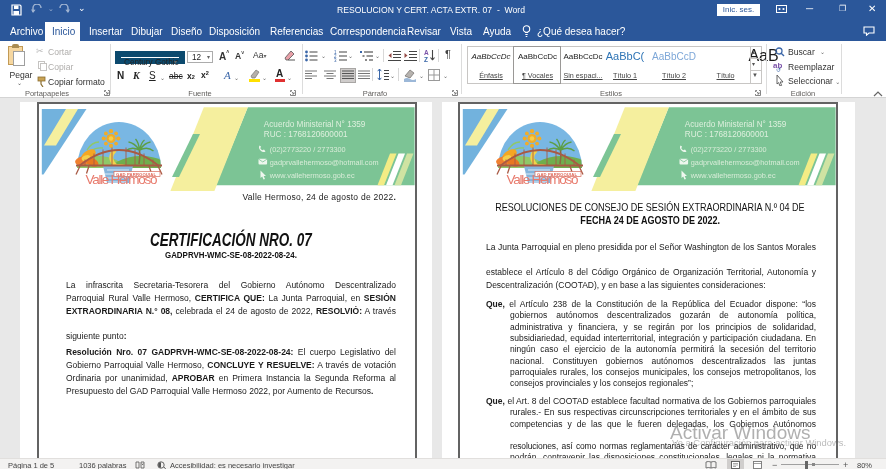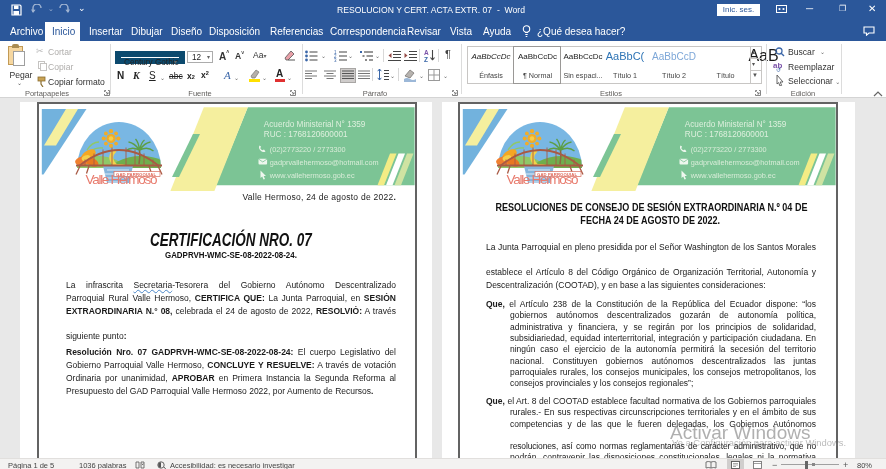--- a/index.html
+++ b/index.html
@@ -8,22 +8,22 @@
 .abs { position:absolute; }
 
 #titlebar { position:absolute; top:0; left:0; width:886px; height:21px; background:#2b579a; }
 #tabrow { position:absolute; top:21px; left:0; width:886px; height:20px; background:#2b579a; }
 .ttl { color:#fff; font-size:9px; }
 .tab { position:absolute; top:5px; color:#fff; font-size:10px; }
 #ribbon { position:absolute; top:41px; left:0; width:886px; height:57px; background:#fff; border-bottom:1px solid #d4d4d4; }
 .gdiv { position:absolute; top:3px; width:1px; height:50px; background:#dcdcdc; }
 .glabel { position:absolute; top:48px; font-size:7.5px; color:#605e5c; width:120px; text-align:center; }
 .sgs { font-size:8px; color:#1a1a1a; text-align:center; white-space:nowrap; overflow:hidden; }
-.sgl { font-size:7.2px; color:#444; text-align:center; white-space:nowrap; overflow:hidden; }
-.u { text-decoration:underline; text-decoration-style:wavy; text-decoration-color:#4a86c8; text-decoration-thickness:1px; text-underline-offset:1px; }
+.sgl { font-size:7.2px; color:#444; text-align:center; white-space:nowrap; overflow:hidden;text-decoration:underline; }
+.u { text-decoration-style:wavy; text-decoration-color:#4a86c8; text-decoration-thickness:1px; text-underline-offset:1px; }
 
 #docarea { position:absolute; top:98px; left:0; width:886px; height:360px; background:#e8e8e8; overflow:hidden; }
 .page { position:absolute; top:4px; height:200%; background:#fff; }
 .bbox { position:absolute; top:4px; border:2.2px solid #636363; height:600px; width:380px; }
 .line { position:absolute; font-size:8.5px; color:#1a1a1a; white-space:nowrap; }
 .j { text-align:justify; overflow:hidden; white-space:normal; }
 .j::after { content:""; display:inline-block; width:100%; }
 
 #statusbar { position:absolute; top:458px; left:0; width:886px; height:11px; background:#f3f2f1; border-top:1px solid #e1dfdd; font-size:7.5px; color:#444; }
 </style>
@@ -212,21 +212,21 @@
         <rect x="0.5" y="0.5" width="11" height="11" fill="none" stroke="#999" stroke-width="1"></rect>
         <path d="M6 0.5v11M0.5 6h11" stroke="#999" stroke-width="1"></path>
       </svg>
  <span class="abs" style="left:443px;top:31px;font-size:6px;color:#666">⌄</span>
 
  <div class="abs" style="left:467px;top:5px;width:295px;height:38px;border:1px solid #c8c6c4"></div>
  <div class="abs" style="left:513px;top:5px;width:48px;height:38px;border:1px solid #9a9896"></div>
  <div class="abs sgs" style="left:469px;top:11px;width:44px;font-style:italic">AaBbCcDc</div>
  <div class="abs sgl" style="left:469px;top:30px;width:44px">Énfasis</div>
  <div class="abs sgs" style="left:514px;top:11px;width:47px">AaBbCcDc</div>
- <div class="abs sgl" style="left:514px;top:30px;width:47px">¶ Normal</div>
+ <div class="abs sgl" style="left:514px;top:30px;width:47px">¶ Vocales</div>
  <div class="abs sgs" style="left:562px;top:11px;width:42px">AaBbCcDc</div>
  <div class="abs sgl" style="left:562px;top:30px;width:42px">Sin espaci...</div>
  <div class="abs sgs" style="left:604px;top:9px;width:42px;font-size:11px;color:#2e74b5">AaBbC(</div>
  <div class="abs sgl" style="left:604px;top:30px;width:42px">Título 1</div>
  <div class="abs sgs" style="left:646px;top:10px;width:56px;font-size:10px;color:#7da7d8">AaBbCcD</div>
  <div class="abs sgl" style="left:646px;top:30px;width:56px">Título 2</div>
  <div class="abs sgs" style="left:740px;top:6px;width:47px;font-size:16px;color:#1a1a1a">AaB</div>
  <div class="abs sgl" style="left:702px;top:30px;width:47px">Título</div>
  <div class="abs" style="left:750px;top:5px;width:12px;height:38px;border-left:1px solid #c8c6c4"></div>
  <div class="abs" style="left:752px;top:7px;font-size:6px;color:#555">▴</div>
@@ -401,21 +401,21 @@
  <div class="line" style="left:66px;width:330px;top:151.5px;text-align:center;font-weight:bold;font-size:9px;color:#111"><span style="display:inline-block;transform:scaleX(0.88);transform-origin:center">GADPRVH-WMC-SE-08-2022-08-24.</span></div>
  <div class="line j" style="left:66px;width:330px;top:182px">La infrascrita <span class="u">Secretaria</span>-Tesorera del Gobierno Autónomo Descentralizado</div>
  <div class="line j" style="left:66px;width:330px;top:195px">Parroquial Rural Valle Hermoso, <b>CERTIFICA QUE:</b> La Junta Parroquial, en <b>SESIÓN</b></div>
  <div class="line j" style="left:66px;width:330px;top:207.5px"><b>EXTRAORDINARIA N.° 08,</b> celebrada el 24 de agosto de 2022, <b>RESOLVIÓ:</b> A través</div>
  <div class="line" style="left:66px;width:330px;top:233px">siguiente punto<b>:</b></div>
  <div class="line j" style="left:66px;width:330px;top:249px"><b>Resolución Nro. 07 GADPRVH-WMC-SE-08-2022-08-24:</b> El cuerpo Legislativo del</div>
  <div class="line j" style="left:66px;width:330px;top:262px">Gobierno Parroquial Valle Hermoso, <b>CONCLUYE Y RESUELVE:</b> A través de votación</div>
  <div class="line j" style="left:66px;width:330px;top:274.5px">Ordinaria por unanimidad, <b>APROBAR</b> en Primera Instancia la Segunda Reforma al</div>
  <div class="line" style="left:66px;width:330px;top:287.5px">Presupuesto del GAD Parroquial Valle Hermoso 2022, por Aumento de Recursos<b>.</b></div>
 
- <div class="line" style="left:470px;width:360px;top:103.2px;text-align:right;font-weight:bold;font-size:10.5px;color:#111"><span style="display:inline-block;transform:scaleX(0.86);transform-origin:center">RESOLUCIONES DE CONSEJO DE SESIÓN EXTRAORDINARIA N.º 04 DE</span></div>
+ <div class="line" style="left:470px;width:360px;top:103.2px;text-align:right;font-weight:normal;font-size:10.5px;color:#111"><span style="display:inline-block;transform:scaleX(0.86);transform-origin:center">RESOLUCIONES DE CONSEJO DE SESIÓN EXTRAORDINARIA N.º 04 DE</span></div>
  <div class="line" style="left:470px;width:360px;top:116.2px;text-align:center;font-weight:bold;font-size:10.5px;color:#111"><span style="display:inline-block;transform:scaleX(0.86);transform-origin:center">FECHA 24 DE AGOSTO DE 2022.</span></div>
  <div class="line j" style="left:486px;width:330px;top:143.8px">La Junta Parroquial en pleno presidida por el Señor Washington de los Santos Morales</div>
  <div class="line j" style="left:486px;width:330px;top:169.2px">establece el Artículo 8 del Código Orgánico de Organización Territorial, Autonomía y</div>
  <div class="line" style="left:486px;width:330px;top:181.8px">Descentralización (COOTAD), y en base a las siguientes consideraciones:</div>
  <div class="line j" style="left:486px;width:330px;top:201.1px"><b>Que,</b> el Artículo 238 de la Constitución de la República del Ecuador dispone: “los</div>
  <div class="line j" style="left:510px;width:306px;top:212.4px">gobiernos autónomos descentralizados gozarán de autonomía política,</div>
  <div class="line j" style="left:510px;width:306px;top:223.7px">administrativa y financiera, y se regirán por los principios de solidaridad,</div>
  <div class="line j" style="left:510px;width:306px;top:235px">subsidiariedad, equidad interterritorial, integración y participación ciudadana. En</div>
  <div class="line j" style="left:510px;width:306px;top:246.3px">ningún caso el ejercicio de la autonomía permitirá la secesión del territorio</div>
  <div class="line j" style="left:510px;width:306px;top:257.6px">nacional. Constituyen gobiernos autónomos descentralizados las juntas</div>

